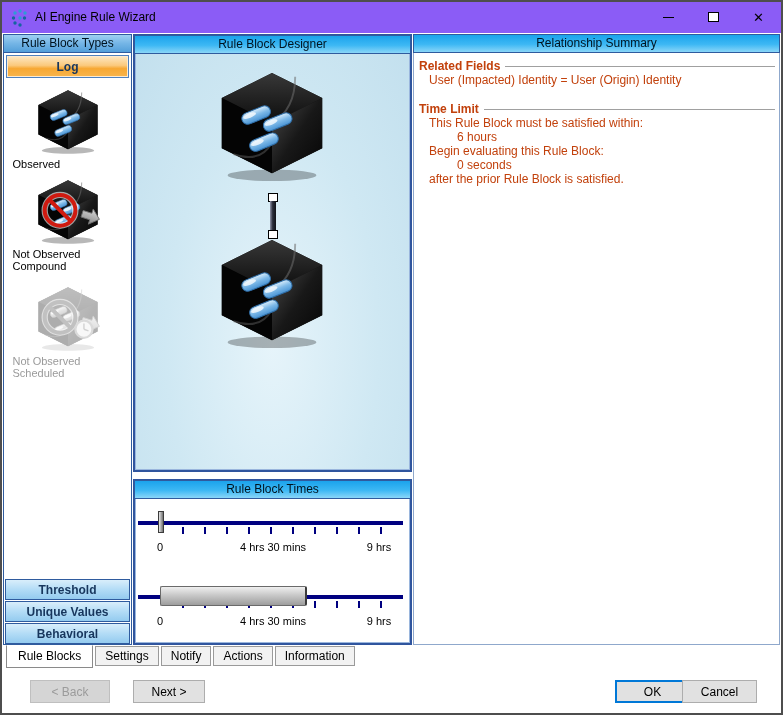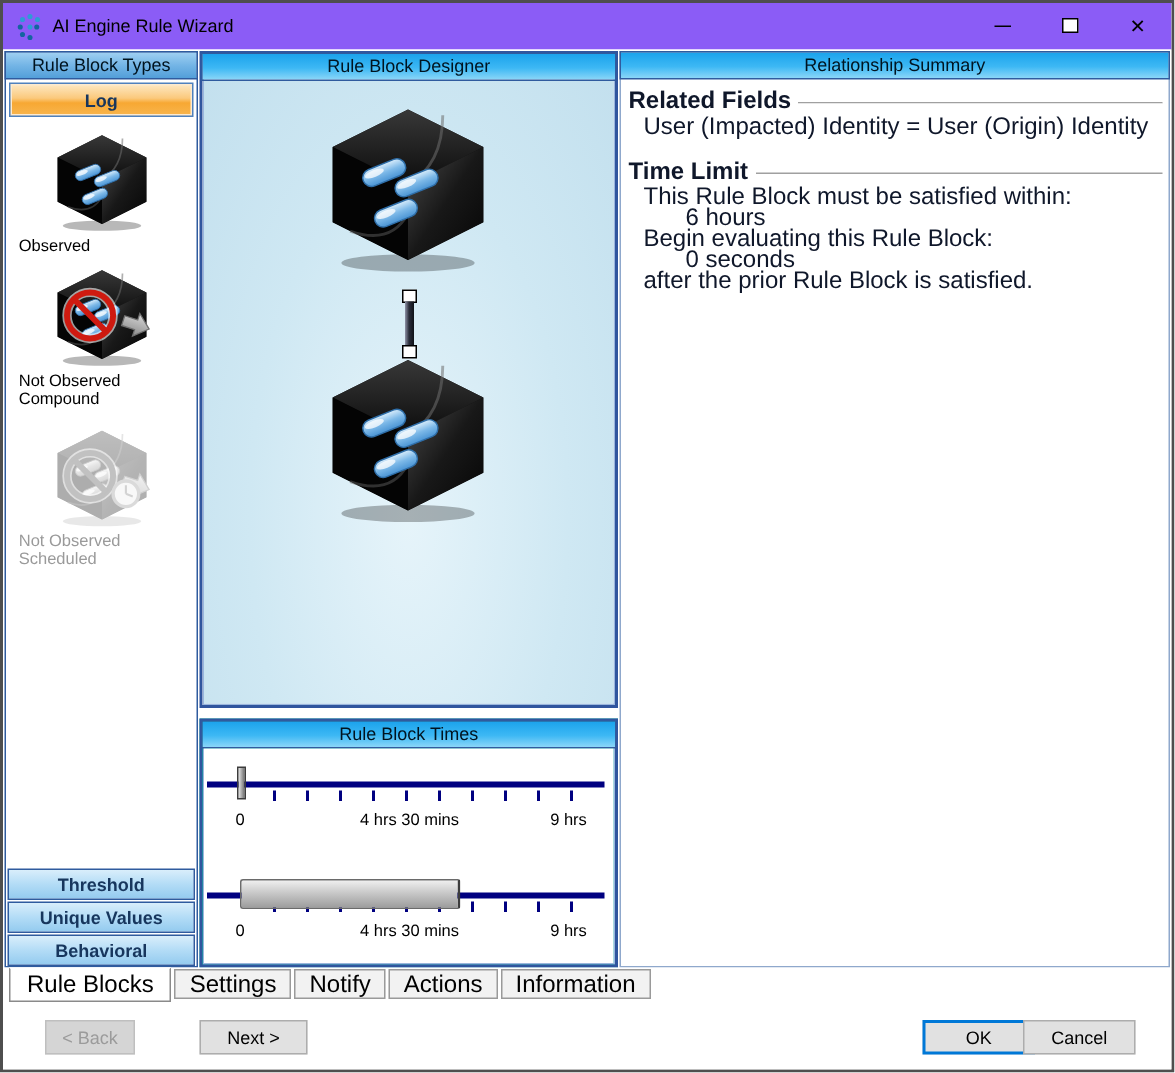--- a/index.html
+++ b/index.html
@@ -92,45 +92,45 @@
     border: 1px solid #6a6a6a; border-right: 2px solid #3c3c3c; border-radius: 2px;
   }
   .slider-labels { position: absolute; left: 0; right: 0; top: 30px; height: 14px; font-size: 11px; color: #000; }
   .sl-0 { position: absolute; left: 22px; transform: translateX(-50%); }
   .sl-mid { position: absolute; left: 135px; transform: translateX(-50%); white-space: nowrap; }
   .sl-max { position: absolute; left: 241px; transform: translateX(-50%); white-space: nowrap; }
 
   
   .right-panel { position: absolute; left: 411px; top: 1px; width: 367px; height: 611px; background: #fff; border: 1px solid #8fa8cc; }
   .right-panel .panel-header { margin: -1px -1px 0 -1px; border-color: #2f5b9e; }
-  .summary-content { padding: 4px 4px 0 5px; font-size: 16px; color: #0f172a; }
+  .summary-content { padding: 4px 4px 0 5px; font-size: 12px; color: #c2410c; }
   .sec-head { display: flex; align-items: center; font-weight: bold; margin-top: 2px; }
   .sec-head .rule { flex: 1; height: 2px; border-top: 1px solid #a0a0a0; border-bottom: 1px solid #fff; margin-left: 5px; margin-top: 2px; }
   .sum-line { margin-left: 10px; line-height: 13px; margin-top: 1px; }
   .sum-value { margin-left: 38px; line-height: 13px; margin-top: 1px; }
   .sec-gap { height: 13px; }
 
   
   .tabstrip { position: absolute; left: 0; top: 643px; width: 779px; height: 24px; background: #fff; display: flex; align-items: flex-start; }
   .tab {
-    font-size: 16px; color: #000; padding: 0 9px; height: 20px; line-height: 19px;
+    font-size: 12px; color: #000; padding: 0 9px; height: 20px; line-height: 19px;
     background: #f2f2f2; border: 1px solid #9a9a9a; margin-top: 1px; margin-right: 2px; cursor: pointer; white-space: nowrap;
   }
   .tab.active {
     background: #fff; height: 23px; line-height: 21px; margin-top: 0;
     border: 1px solid #8a8a8a; border-top-color: #fff; margin-left: 4px; padding: 0 11px;
   }
 
   
   .footer { position: absolute; left: 0; top: 667px; width: 779px; height: 44px; background: #fff; }
   .btn {
     position: absolute; top: 11px; height: 23px; font-size: 12px; font-family: "Liberation Sans", sans-serif;
     background: #e1e1e1; border: 1px solid #adadad; color: #000; cursor: pointer;
   }
-  .btn-back { left: 28px; width: 60px; background: #d5d5d5; border-color: #bfbfbf; color: #9b9b9b; cursor: default; }
+  .btn-back { left: 28px; width: 80px; background: #d5d5d5; border-color: #bfbfbf; color: #9b9b9b; cursor: default; }
   .btn-next { left: 115px; width: 72px; margin-left: 16px; }
   .btn-ok { left: 613px; width: 75px; border: 2px solid #0078d7; }
   .btn-cancel { left: 680px; width: 75px; }
 </style>
 </head>
 <body>
 
 <svg width="0" height="0" style="position:absolute" aria-hidden="true">
   <defs>
     <linearGradient id="pillGrad" x1="0" y1="0" x2="0" y2="1">

